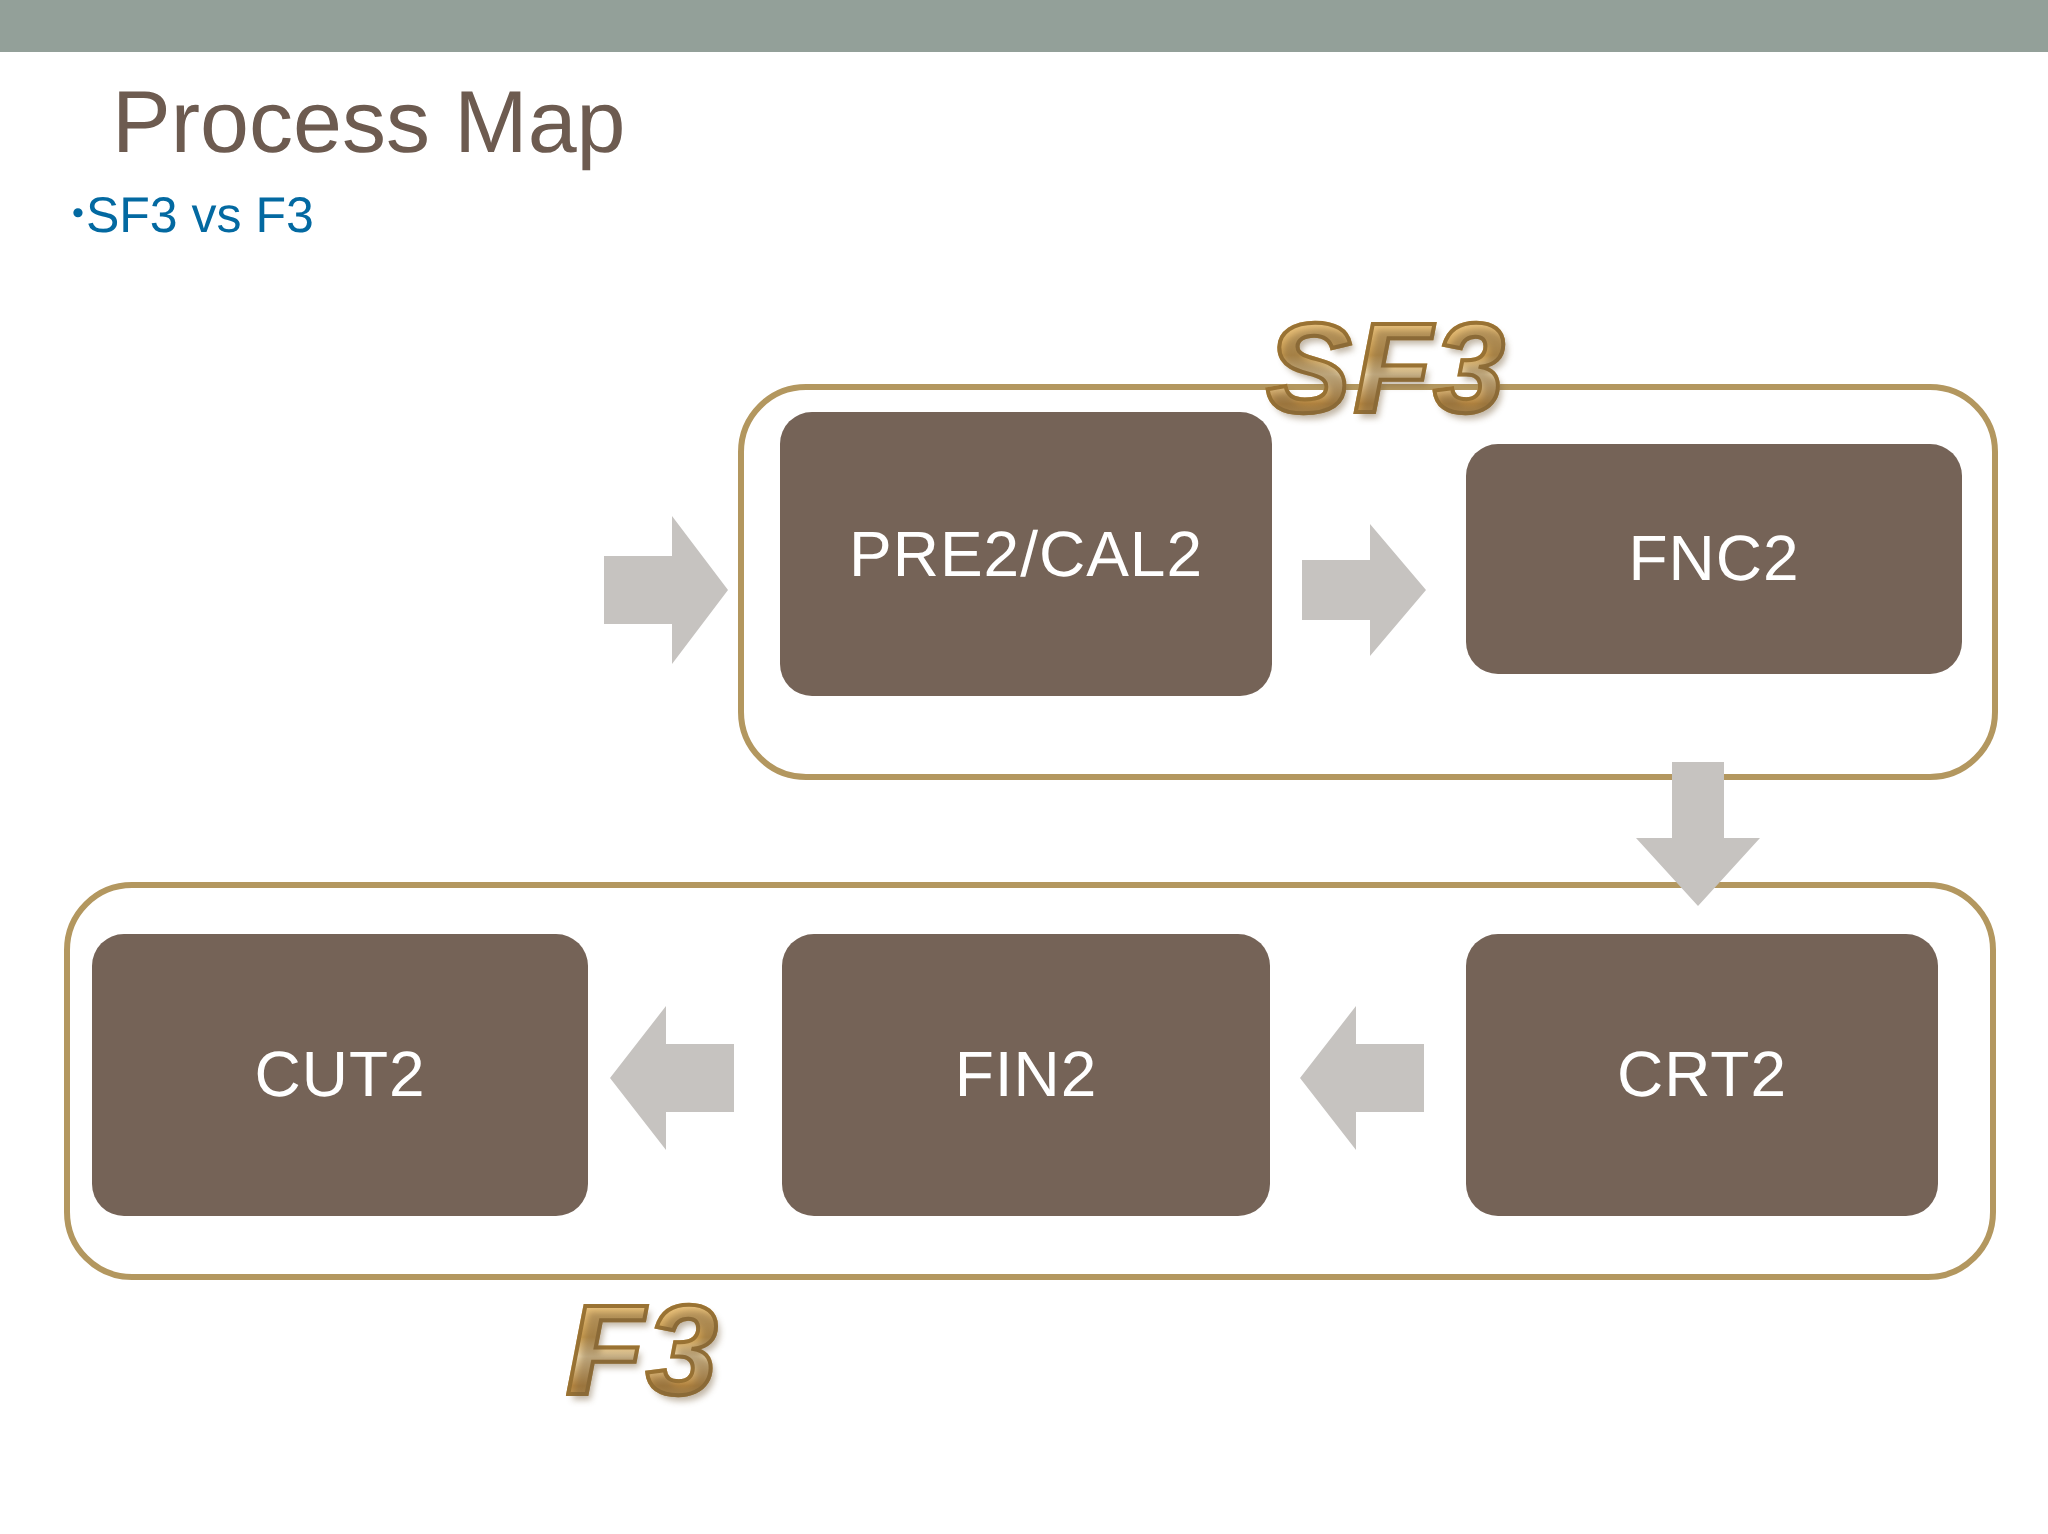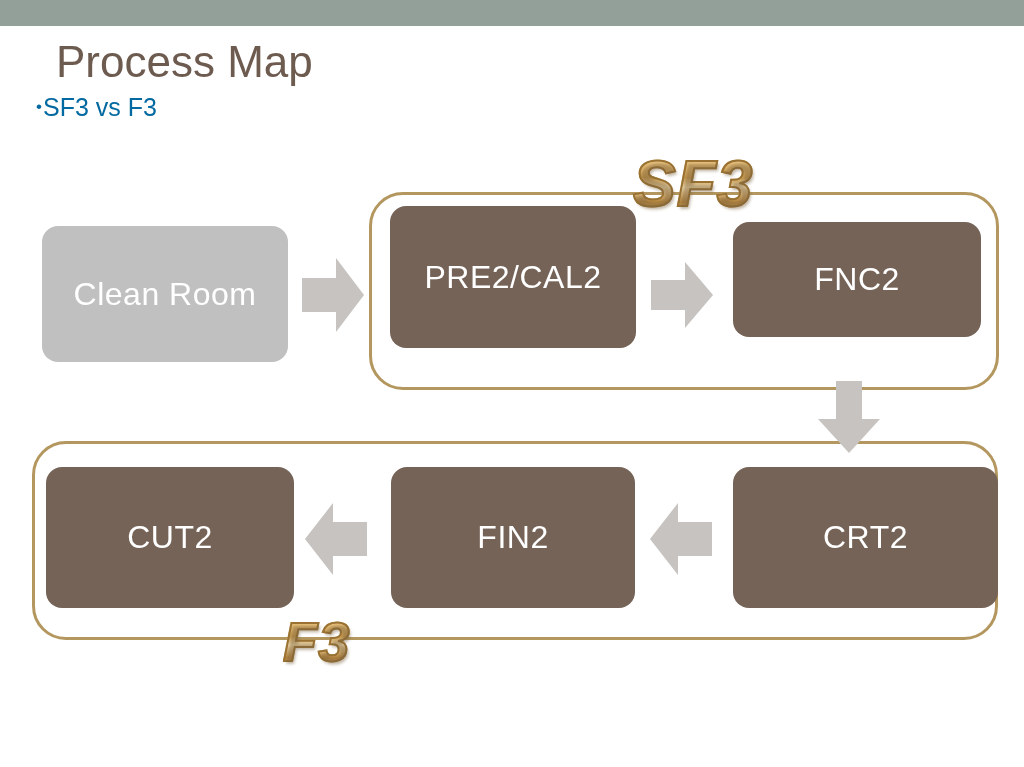--- a/index.html
+++ b/index.html
@@ -86,21 +86,21 @@
     text-align: center;
   }
   .proc-box.brown { background: #756357; }
   .proc-box.gray  { background: #c0c0c0; }
 
   #box-clean-room { left: 42px;  top: 226px; width: 246px; height: 136px; }
   #box-pre2cal2   { left: 390px; top: 206px; width: 246px; height: 142px; }
   #box-fnc2       { left: 733px; top: 222px; width: 248px; height: 115px; }
   #box-cut2       { left: 46px;  top: 467px; width: 248px; height: 141px; }
   #box-fin2       { left: 391px; top: 467px; width: 244px; height: 141px; }
-  #box-crt2       { left: 733px; top: 467px; width: 265px; height: 141px; }
+  #box-crt2       { left: 733px; top: 467px; width: 236px; height: 141px; }
 
   
   .arrow {
     position: absolute;
   }
   .arrow svg { display: block; }
 
   #arrow-clean-to-pre { left: 302px; top: 258px; }
   #arrow-pre-to-fnc   { left: 651px; top: 262px; }
   #arrow-fnc-to-crt   { left: 818px; top: 381px; }
@@ -131,43 +131,40 @@
     -webkit-text-stroke: 2px #9a7334;
     white-space: nowrap;
   }
   #wordart-sf3 {
     left: 633px;
     top: 152px;
     font-size: 64px;
   }
   #wordart-f3 {
     left: 283px;
-    top: 614px;
-    font-size: 56px;
+    top: 643px;
+    font-size: 64px;
   }
 </style>
 </head>
 <body>
 
 <div id="slide">
 
   <div id="top-bar"></div>
 
   <div id="title">Process Map</div>
 
   <div id="subtitle">
     <span class="bullet">•</span><span>SF3 vs F3</span>
   </div>
 
   <div id="group-sf3" class="group-outline"></div>
   <div id="group-f3" class="group-outline"></div>
 
-  <div id="box-clean-room" class="proc-box gray">
-    <span>Clean Room</span>
-  </div>
 
   <div id="box-pre2cal2" class="proc-box brown">
     <span>PRE2/CAL2</span>
   </div>
 
   <div id="box-fnc2" class="proc-box brown">
     <span>FNC2</span>
   </div>
 
   <div id="box-cut2" class="proc-box brown">

